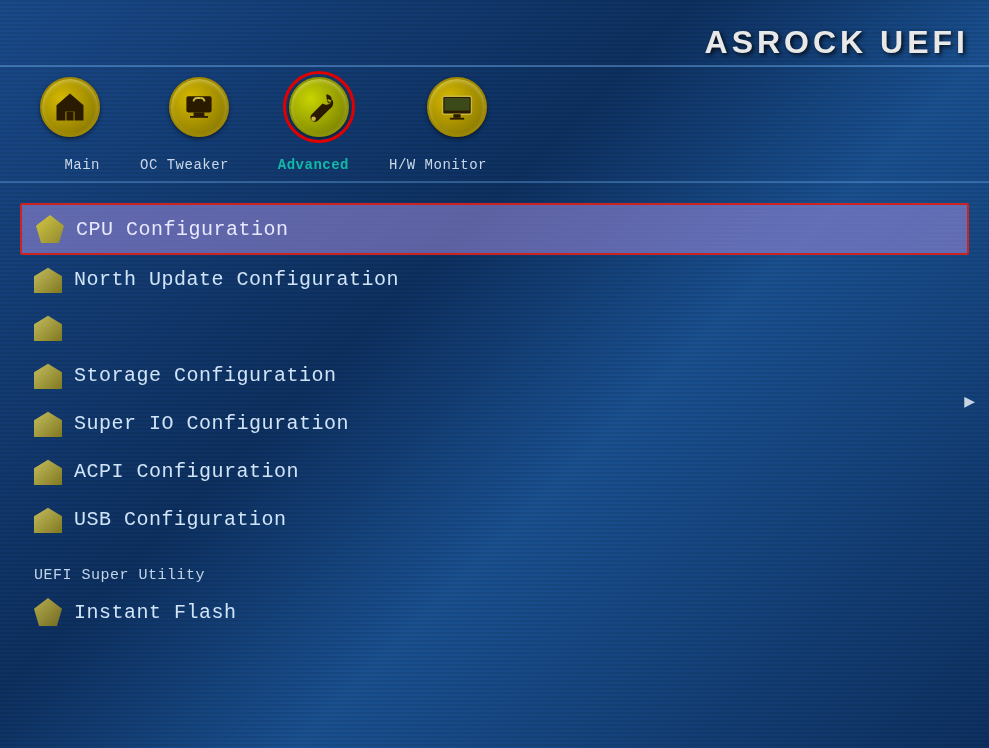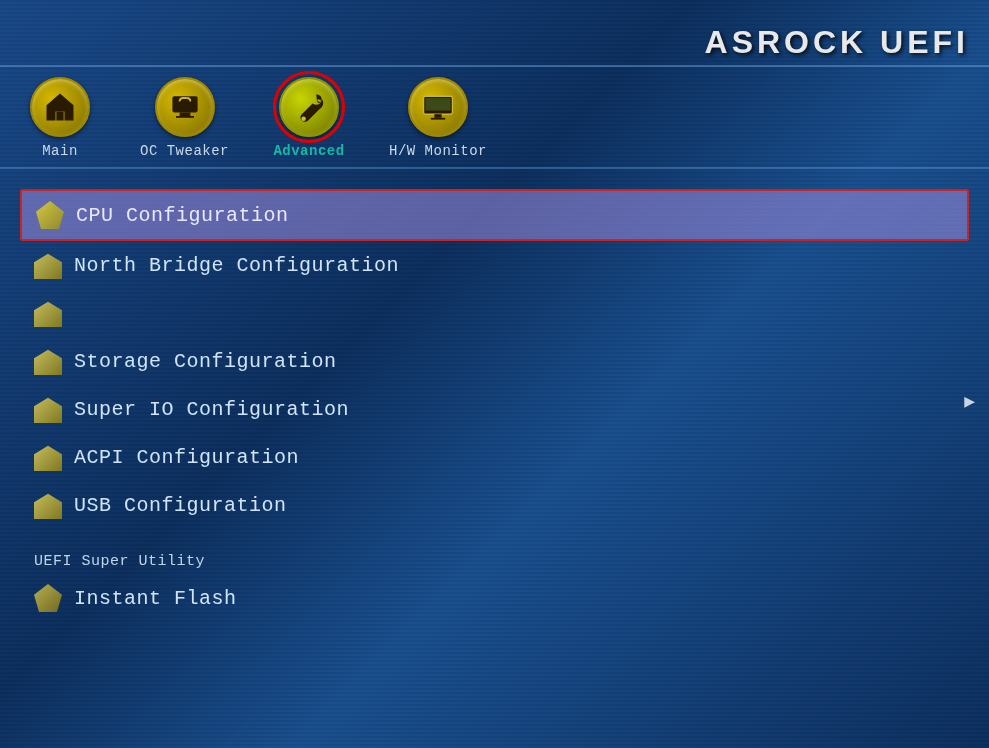--- a/index.html
+++ b/index.html
@@ -63,22 +63,22 @@
       align-items: center;
       padding: 10px 20px 0 20px;
       gap: 40px;
       border-bottom: 2px solid rgba(100, 160, 220, 0.4);
       padding-bottom: 8px;
     }
 
     .nav-item {
       display: flex;
       flex-direction: column;
-      align-items: center;
-      gap: 6px;
+      align-items: flex-end;
+      gap: 20px;
       cursor: pointer;
       min-width: 80px;
     }
 
     .nav-icon-wrap {
       width: 60px;
       height: 60px;
       border-radius: 50%;
       display: flex;
       align-items: center;
@@ -257,21 +257,21 @@
 
     <div class="menu-section">
 
       <div class="menu-item selected">
         <div class="house-icon"></div>
         <span class="menu-text">CPU Configuration</span>
       </div>
 
       <div class="menu-item">
         <div class="house-icon flat"></div>
-        <span class="menu-text">North Bridge Configuration</span>
+        <span class="menu-text">North Update Configuration</span>
       </div>
 
       <div class="menu-item">
         <div class="house-icon flat"></div>
       </div>
 
       <div class="menu-item">
         <div class="house-icon flat"></div>
         <span class="menu-text">Storage Configuration</span>
       </div>

